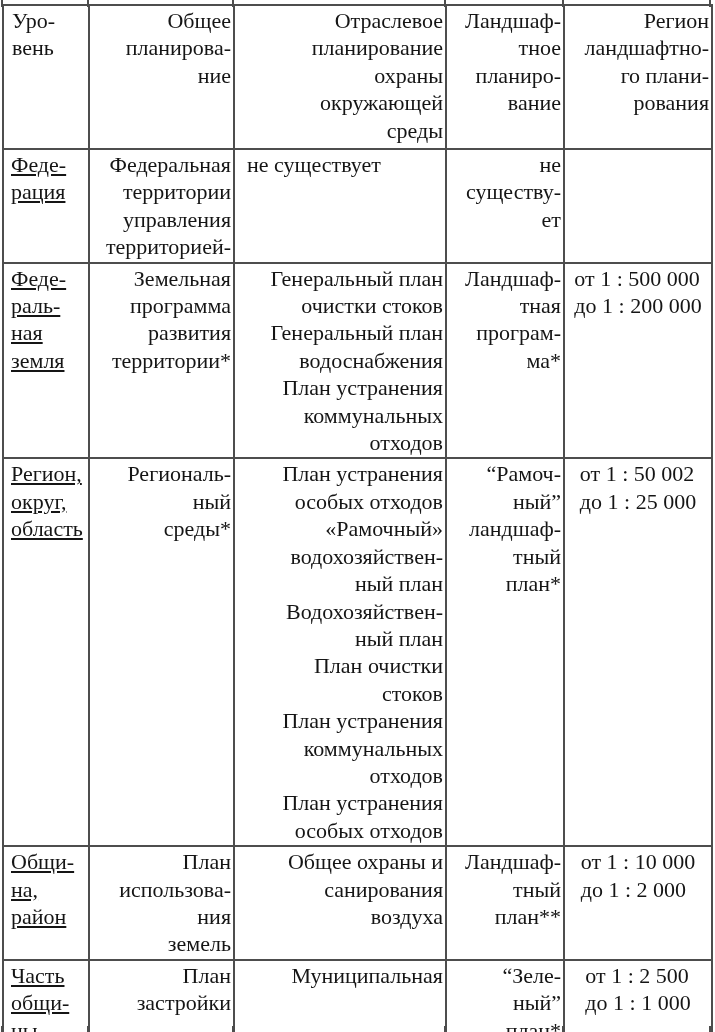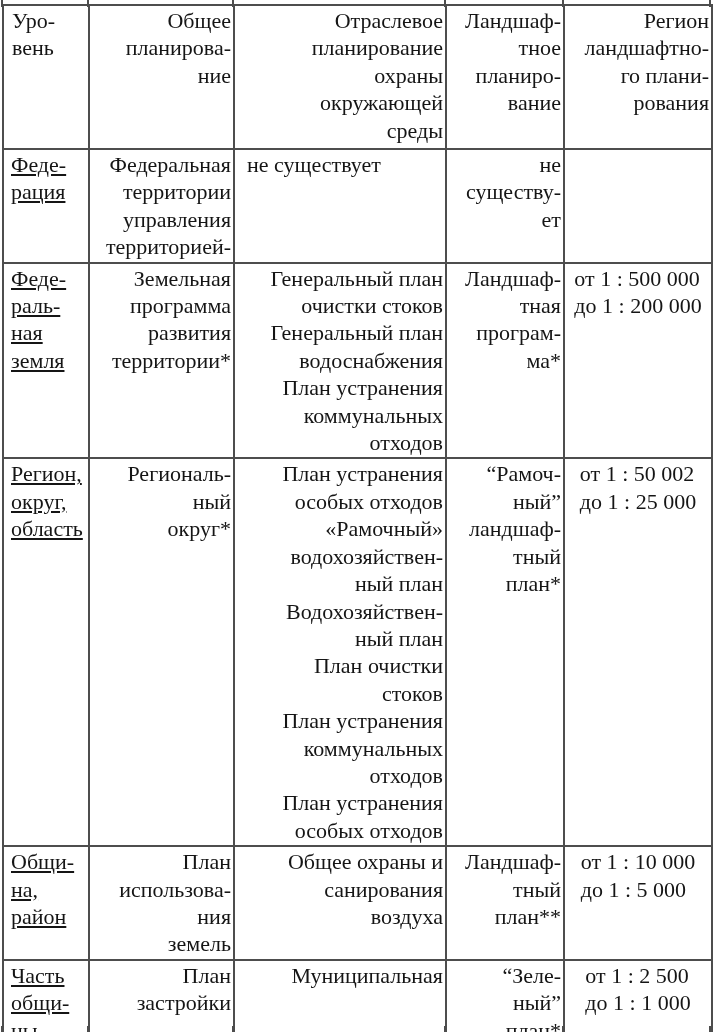--- a/index.html
+++ b/index.html
@@ -155,21 +155,21 @@
 ма*</td>
         <td class="cell-scale"><span class="scale-block">от 1 : 500 000
 до 1 : 200 000</span></td>
       </tr>
       <tr class="r-2">
         <td class="cell-level">Регион,
 округ,
 область</td>
         <td class="a-center">Региональ-
 ный
-округ*</td>
+среды*</td>
         <td class="a-center">План устранения
 особых отходов
 «Рамочный»
 водохозяйствен-
 ный план
 Водохозяйствен-
 ный план
 План очистки
 стоков
 План устранения
@@ -193,21 +193,21 @@
 использова-
 ния
 земель</td>
         <td class="a-center">Общее охраны и
 санирования
 воздуха</td>
         <td class="a-center">Ландшаф-
 тный
 план**</td>
         <td class="cell-scale"><span class="scale-block">от 1 : 10 000
-до 1 : 5 000</span></td>
+до 1 : 2 000</span></td>
       </tr>
       <tr class="r-4">
         <td class="cell-level">Часть
 общи-
 ны</td>
         <td class="a-center">План
 застройки</td>
         <td class="a-center">Муниципальная</td>
         <td class="a-center">“Зеле-
 ный”

